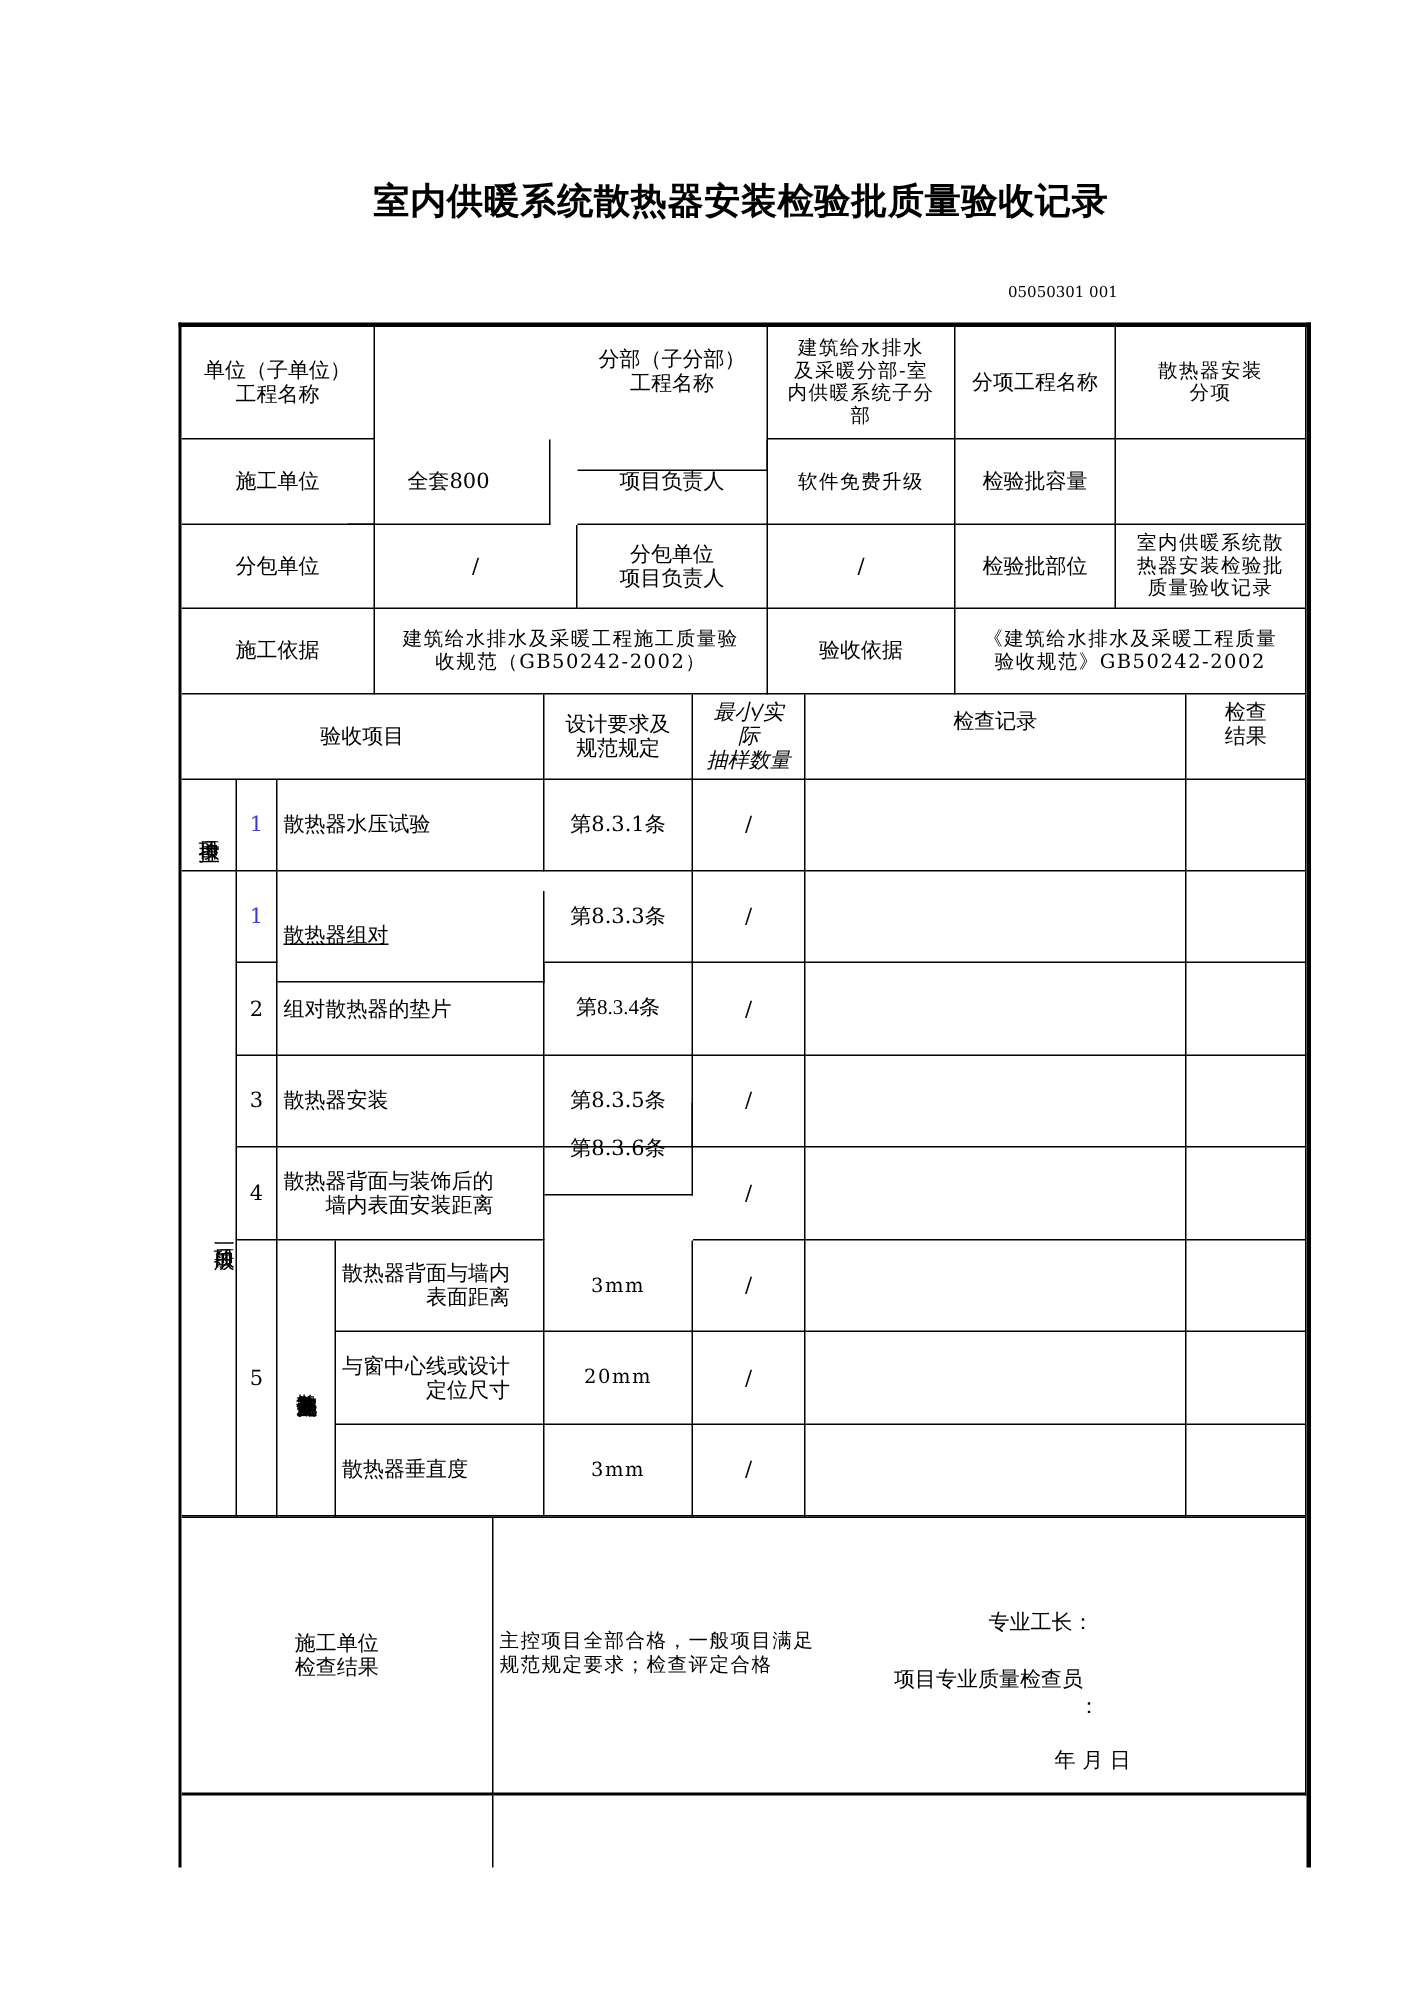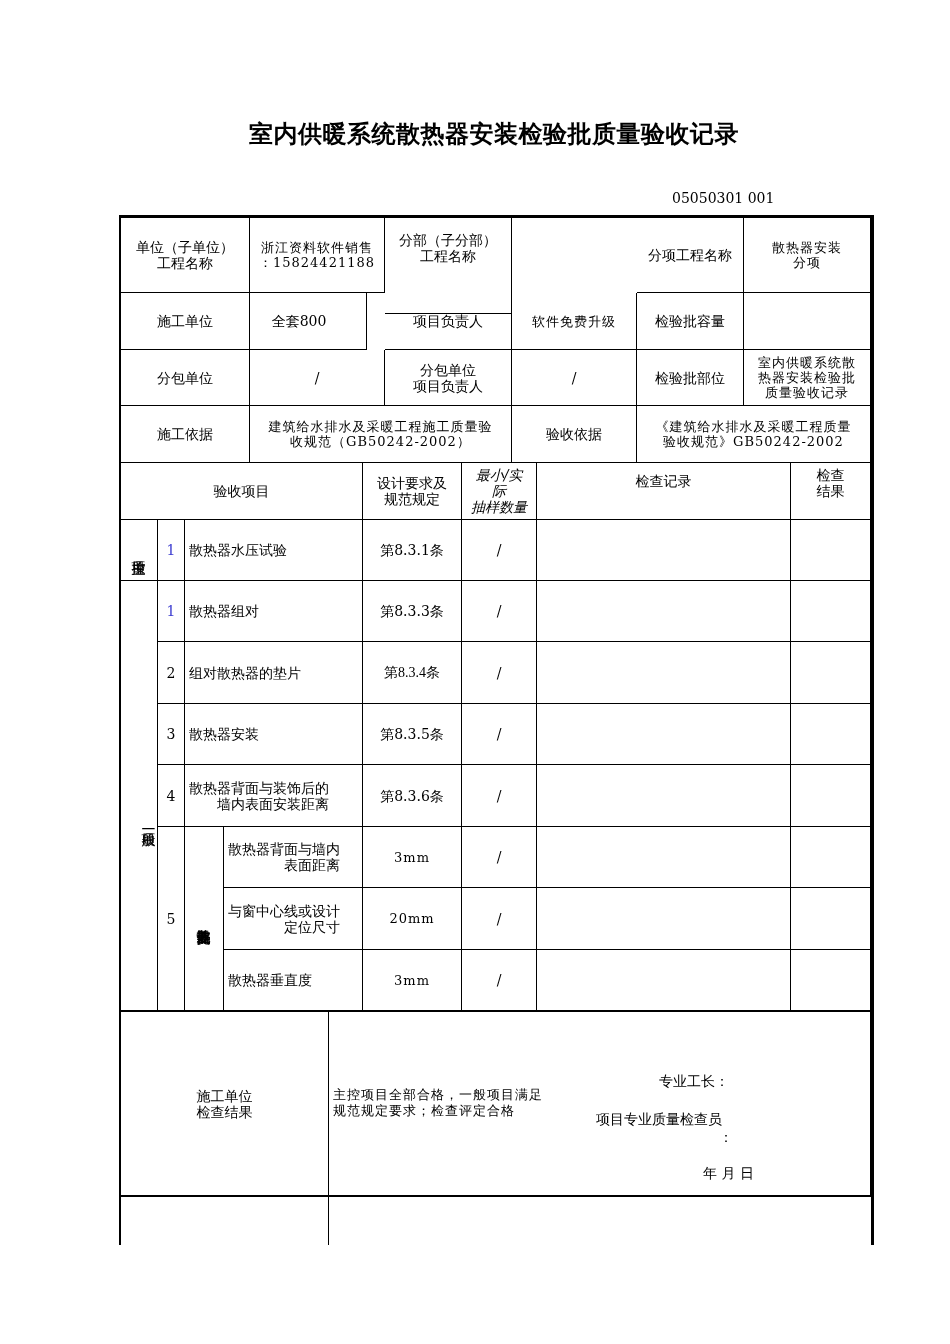--- a/index.html
+++ b/index.html
@@ -1,20 +1,20 @@
 <!DOCTYPE html>
 <html><head>
 <meta charset="utf-8">
 <style>
   html, body { margin: 0; padding: 0; background: #ffffff; }
   body { width: 950px; height: 1344px; position: relative; overflow: hidden;
          font-family: "DejaVu Serif", "Liberation Serif", serif; color: #000; }
   .title { position: absolute; left: 0; top: 118px; width: 988px; text-align: center;
            font-size: 24px; font-weight: bold; letter-spacing: 0.5px; }
-  .code { position: absolute; left: 672px; top: 190px; font-size: 14px; }
+  .code { position: absolute; left: 672px; top: 190px; font-size: 10px; }
   .sheet { position: absolute; left: 119px; top: 215px; width: 750px; height: 1027px;
            overflow: hidden; border-top: 3px solid #000; border-left: 2px solid #000; border-right: 3px solid #000; }
   .cell { position: absolute; box-sizing: border-box; border-right: 1px solid #000; border-bottom: 1px solid #000;
           display: flex; align-items: center; justify-content: center; text-align: center;
           font-size: 14px; line-height: 16px; white-space: pre-line; }
   .left { justify-content: flex-start; text-align: right; padding-left: 4px; }
   .blue { color: #3a3ad0; }
   .small { font-size: 13px; line-height: 15px; letter-spacing: 1px; }
   .vert { writing-mode: vertical-rl; text-orientation: upright; line-height: 16px; }
   .thick-b { border-bottom: 2px solid #000; }
@@ -23,24 +23,26 @@
 </head>
 <body>
 
 <div class="title">室内供暖系统散热器安装检验批质量验收记录</div>
 <div class="code">05050301 001</div>
 
 <div class="sheet">
 
   <div class="cell" style="left:0;top:0;width:129px;height:75px;">单位（子单位）
 工程名称</div>
-  <div class="cell small" style="left:129px;top:0;width:135px;height:75px;">浙江资料软件销售
-：15824421188</div>
   <div class="cell" style="left:264px;top:0;width:127px;height:96px;align-items:flex-start;padding-top:14px;">分部（子分部）
 工程名称</div>
+  <div class="cell small" style="left:391px;top:0;width:125px;height:75px;">建筑给水排水
+及采暖分部-室
+内供暖系统子分
+部</div>
   <div class="cell" style="left:516px;top:0;width:107px;height:75px;">分项工程名称</div>
   <div class="cell small" style="left:623px;top:0;width:127px;height:75px;">散热器安装
 分项</div>
 
   <div class="cell" style="left:0;top:75px;width:129px;height:57px;">施工单位</div>
   <div class="cell" style="left:111px;top:75px;width:135px;height:57px;">全套800</div>
   <div class="cell" style="left:264px;top:75px;width:127px;height:57px;">项目负责人</div>
   <div class="cell" style="left:516px;top:75px;width:107px;height:57px;">检验批容量</div>
   <div class="cell small" style="left:391px;top:75px;width:125px;height:57px;">软件免费升级</div>
   <div class="cell" style="left:623px;top:75px;width:127px;height:57px;"></div>
@@ -76,21 +78,21 @@
   <div class="cell blue" style="left:37px;top:302px;width:27px;height:61px;">1</div>
   <div class="cell left" style="left:64px;top:302px;width:178px;height:61px;">散热器水压试验</div>
   <div class="cell" style="left:242px;top:302px;width:99px;height:61px;">第8.3.1条</div>
   <div class="cell" style="left:341px;top:302px;width:75px;height:61px;">/</div>
   <div class="cell" style="left:416px;top:302px;width:254px;height:61px;"></div>
   <div class="cell" style="left:670px;top:302px;width:80px;height:61px;"></div>
 
   <div class="cell vert" style="left:0;top:363px;width:37px;height:430px;align-items:flex-start;justify-content:flex-end;padding-bottom:188px;"><span style="margin-top:auto;">一般项目</span></div>
 
   <div class="cell blue" style="left:37px;top:363px;width:27px;height:61px;">1</div>
-  <div class="cell left" style="left:64px;top:363px;width:178px;height:61px;">散热器组对</div>
+  <div class="cell left" style="left:64px;top:376px;width:178px;height:61px;text-decoration:underline;">散热器组对</div>
   <div class="cell" style="left:242px;top:363px;width:99px;height:61px;">第8.3.3条</div>
   <div class="cell" style="left:341px;top:363px;width:75px;height:61px;">/</div>
   <div class="cell" style="left:416px;top:363px;width:254px;height:61px;"></div>
   <div class="cell" style="left:670px;top:363px;width:80px;height:61px;"></div>
 
   <div class="cell" style="left:37px;top:424px;width:27px;height:62px;">2</div>
   <div class="cell left" style="left:64px;top:424px;width:178px;height:62px;">组对散热器的垫片</div>
   <div class="cell" style="left:242px;top:424px;width:99px;height:62px;font-family:Liberation Serif, serif;">第8.3.4条</div>
   <div class="cell" style="left:341px;top:424px;width:75px;height:62px;">/</div>
   <div class="cell" style="left:416px;top:424px;width:254px;height:62px;"></div>
@@ -99,21 +101,21 @@
   <div class="cell" style="left:37px;top:486px;width:27px;height:61px;">3</div>
   <div class="cell left" style="left:64px;top:486px;width:178px;height:61px;">散热器安装</div>
   <div class="cell" style="left:242px;top:486px;width:99px;height:61px;">第8.3.5条</div>
   <div class="cell" style="left:341px;top:486px;width:75px;height:61px;">/</div>
   <div class="cell" style="left:416px;top:486px;width:254px;height:61px;"></div>
   <div class="cell" style="left:670px;top:486px;width:80px;height:61px;"></div>
 
   <div class="cell" style="left:37px;top:547px;width:27px;height:62px;">4</div>
   <div class="cell left" style="left:64px;top:547px;width:178px;height:62px;">散热器背面与装饰后的
 墙内表面安装距离</div>
-  <div class="cell" style="left:242px;top:547px;width:99px;height:62px;">第8.3.6条</div>
+  <div class="cell" style="left:242px;top:517px;width:99px;height:62px;">第8.3.6条</div>
   <div class="cell" style="left:341px;top:547px;width:75px;height:62px;">/</div>
   <div class="cell" style="left:416px;top:547px;width:254px;height:62px;"></div>
   <div class="cell" style="left:670px;top:547px;width:80px;height:62px;"></div>
 
   <div class="cell" style="left:37px;top:609px;width:27px;height:184px;">5</div>
   <div class="cell vert" style="left:64px;top:609px;width:39px;height:184px;">散热器安装允许偏差</div>
 
   <div class="cell left" style="left:103px;top:609px;width:139px;height:61px;">散热器背面与墙内
 表面距离</div>
   <div class="cell small" style="left:242px;top:609px;width:99px;height:61px;">3mm</div>

